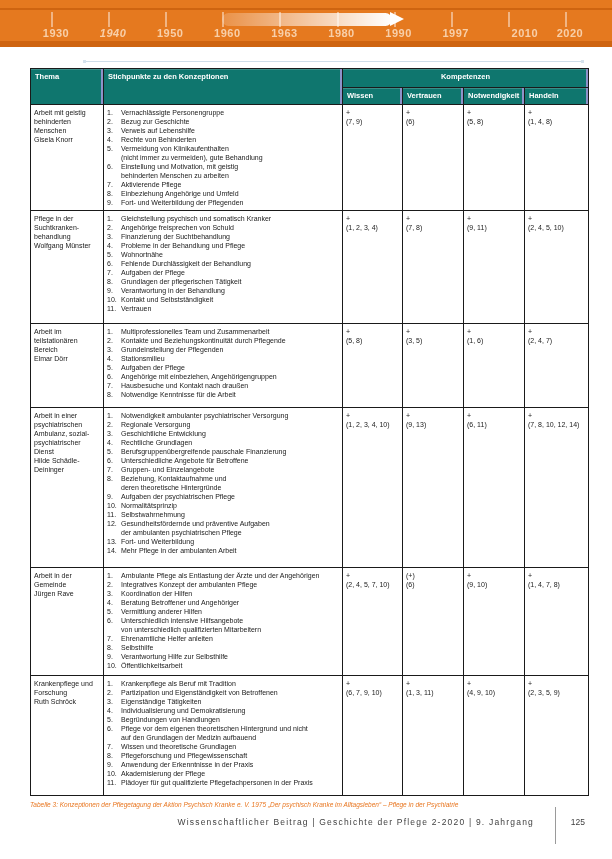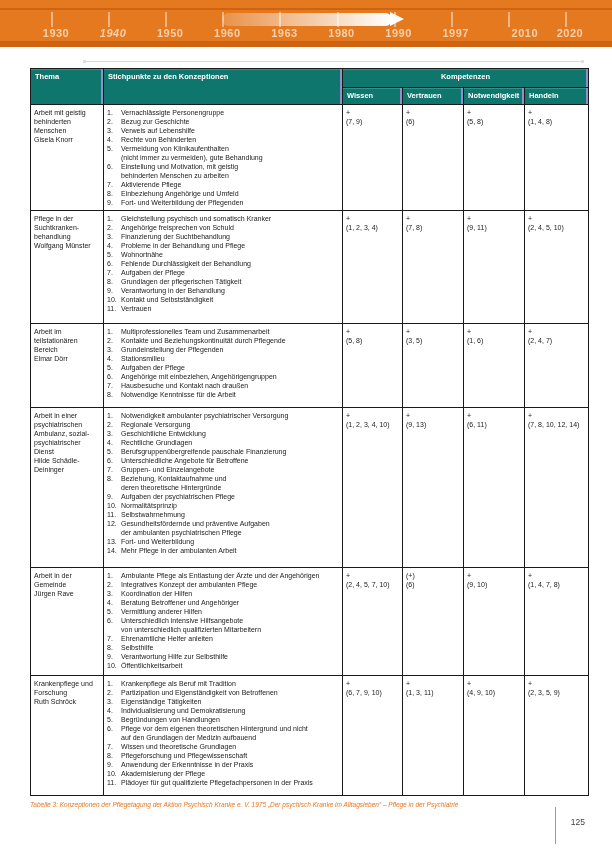--- a/index.html
+++ b/index.html
@@ -349,15 +349,16 @@
           <div>+</div>
           <div>(2, 3, 5, 9)</div>
         </td>
       </tr>
     </tbody>
 </table>
 
 <p class="caption">Tabelle 3: Konzeptionen der Pflegetagung der Aktion Psychisch Kranke e. V. 1975 „Der psychisch Kranke im Alltagsleben“ – Pflege in der Psychiatrie</p>
 
 <footer class="footer">
+  <span class="ftext">Wissenschaftlicher Beitrag | Geschichte der Pflege 2-2020 | 9. Jahrgang</span>
   <span class="fdivider"></span>
   <span class="fpage">125</span>
 </footer>
 
 </body></html>

